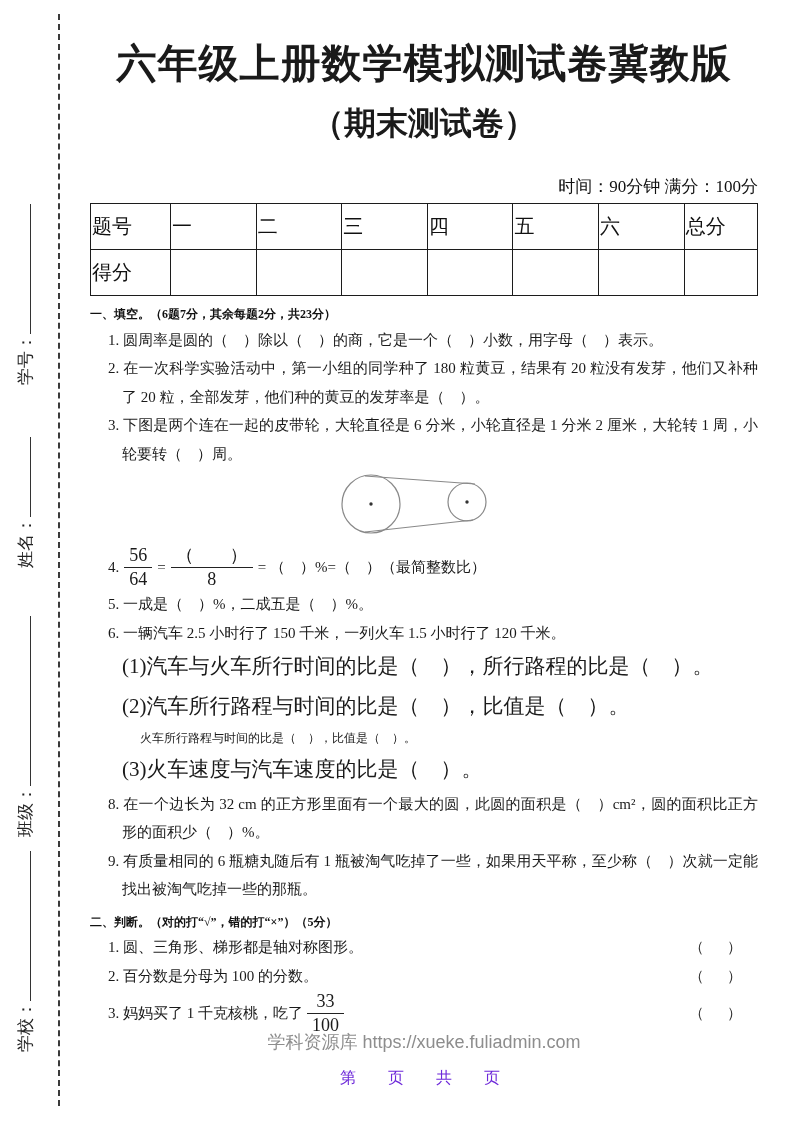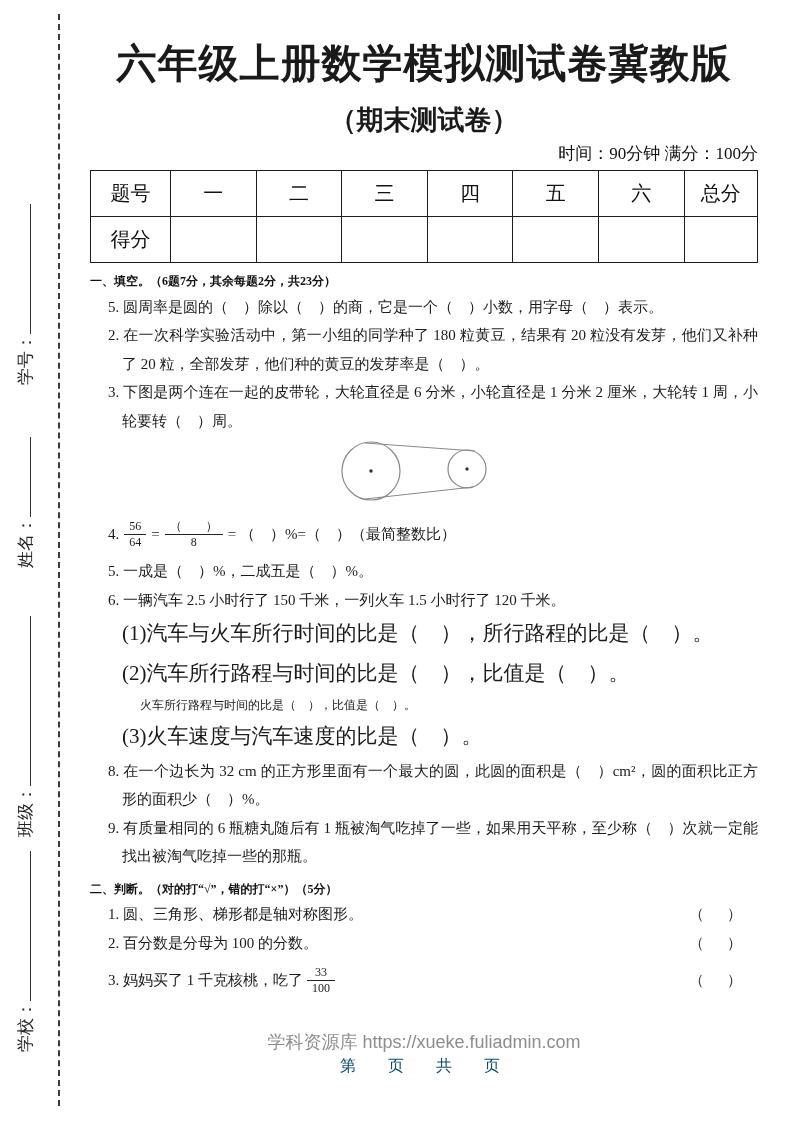--- a/index.html
+++ b/index.html
@@ -17,48 +17,48 @@
   }
   .blank-line{display:inline-block;border-bottom:1.6px solid #333;height:14px;}
   .bl-school{width:150px;margin-right:14px;}
   .bl-class{width:170px;margin-right:48px;}
   .bl-name{width:80px;margin-right:52px;}
   .bl-id{width:130px;}
   
   .content{position:absolute;left:90px;top:0;width:668px;}
   .title{margin-top:38px;text-align:center;font-size:40px;font-weight:bold;
     font-family:"Liberation Sans", sans-serif;letter-spacing:1px;line-height:1.25;}
-  .subtitle{margin-top:14px;text-align:center;font-size:27px;font-weight:bold;
+  .subtitle{margin-top:14px;text-align:center;font-size:32px;font-weight:bold;
     font-family:"Liberation Sans", sans-serif;}
-  .meta{margin-top:4px;text-align:right;font-size:17px;color:#111;}
+  .meta{margin-top:29px;text-align:right;font-size:17px;color:#111;}
   table.score{margin-top:5px;width:100%;border-collapse:collapse;}
-  table.score td{border:1.6px solid #1c1c1c;height:43px;text-align:center;
+  table.score td{border:1.6px solid #1c1c1c;height:43px;
     font-size:20px;color:#111;}
   table.score td.first{width:12%;}
   table.score td.last{width:11%;}
   .sec-heading{margin-top:8px;font-size:12px;font-weight:bold;color:#111;line-height:1.8;}
   .q{font-size:15px;line-height:1.9;padding-left:32px;text-indent:-14px;text-align:justify;}
   .sub{font-size:21px;line-height:1.9;padding-left:32px;}
   .sub2{font-size:12px;line-height:1.9;padding-left:50px;}
   .figure{width:100%;text-align:center;margin:2px 0 2px 0;}
   .fraq{display:flex;align-items:center;padding-left:18px;font-size:15px;
     height:46px;gap:5px;}
   .frac{display:inline-flex;flex-direction:column;text-align:center;
-    font-size:12px;line-height:1.25;vertical-align:middle;}
+    font-size:18px;line-height:1.25;vertical-align:middle;}
   .frac .num{border-bottom:1.4px solid #222;padding:0 5px;}
   .frac .den{padding:0 5px;}
   .jrow{display:flex;justify-content:space-between;align-items:center;
     font-size:15px;line-height:1.9;padding-left:18px;}
   .jrow .jtext{display:inline-flex;align-items:center;gap:4px;}
   .jrow.tall{height:46px;}
   .jbracket{padding-right:12px;letter-spacing:4px;color:#333;}
   
   .footer{position:absolute;left:90px;width:668px;top:1030px;text-align:center;}
   .footer .source{font-size:18px;color:#8d8d8d;font-family:"Liberation Sans", sans-serif;}
-  .footer .page{font-size:16px;color:#0c4a6e;margin-top:2px;letter-spacing:8px;}
+  .footer .page{font-size:16px;color:#6d28d9;margin-top:14px;letter-spacing:8px;}
   svg .wheel{fill:none;stroke:#898989;stroke-width:1.2;}
   svg .belt{stroke:#898989;stroke-width:1.1;}
 </style>
 </head>
 <body>
 
 <div class="dash-line"></div>
 <div class="binding-labels">
   <span>学校：</span>
     <span class="blank-line bl-school"></span>
@@ -96,21 +96,21 @@
       <td></td>
       <td></td>
       <td></td>
       <td class="last"></td>
     </tr>
   </tbody>
     </table>
 
   <div class="sec-heading">一、填空。（6题7分，其余每题2分，共23分）</div>
 
-  <div class="q">5. 圆周率是圆的（　）除以（　）的商，它是一个（　）小数，用字母（　）表示。</div>
+  <div class="q">1. 圆周率是圆的（　）除以（　）的商，它是一个（　）小数，用字母（　）表示。</div>
   <div class="q">2. 在一次科学实验活动中，第一小组的同学种了 180 粒黄豆，结果有 20 粒没有发芽，他们又补种了 20 粒，全部发芽，他们种的黄豆的发芽率是（　）。</div>
   <div class="q">3. 下图是两个连在一起的皮带轮，大轮直径是 6 分米，小轮直径是 1 分米 2 厘米，大轮转 1 周，小轮要转（　）周。</div>
 
   <div class="figure">
     <svg width="230" height="68" viewBox="0 0 230 68">
       <line class="belt" x1="56" y1="6" x2="166" y2="14"></line>
       <line class="belt" x1="56" y1="62" x2="164" y2="50"></line>
       <circle class="wheel" cx="62" cy="34" r="29" fill="#fff"></circle>
       <circle class="wheel" cx="158" cy="32" r="19" fill="#fff"></circle>
       <circle cx="62" cy="34" r="1.7" fill="#333"></circle>

